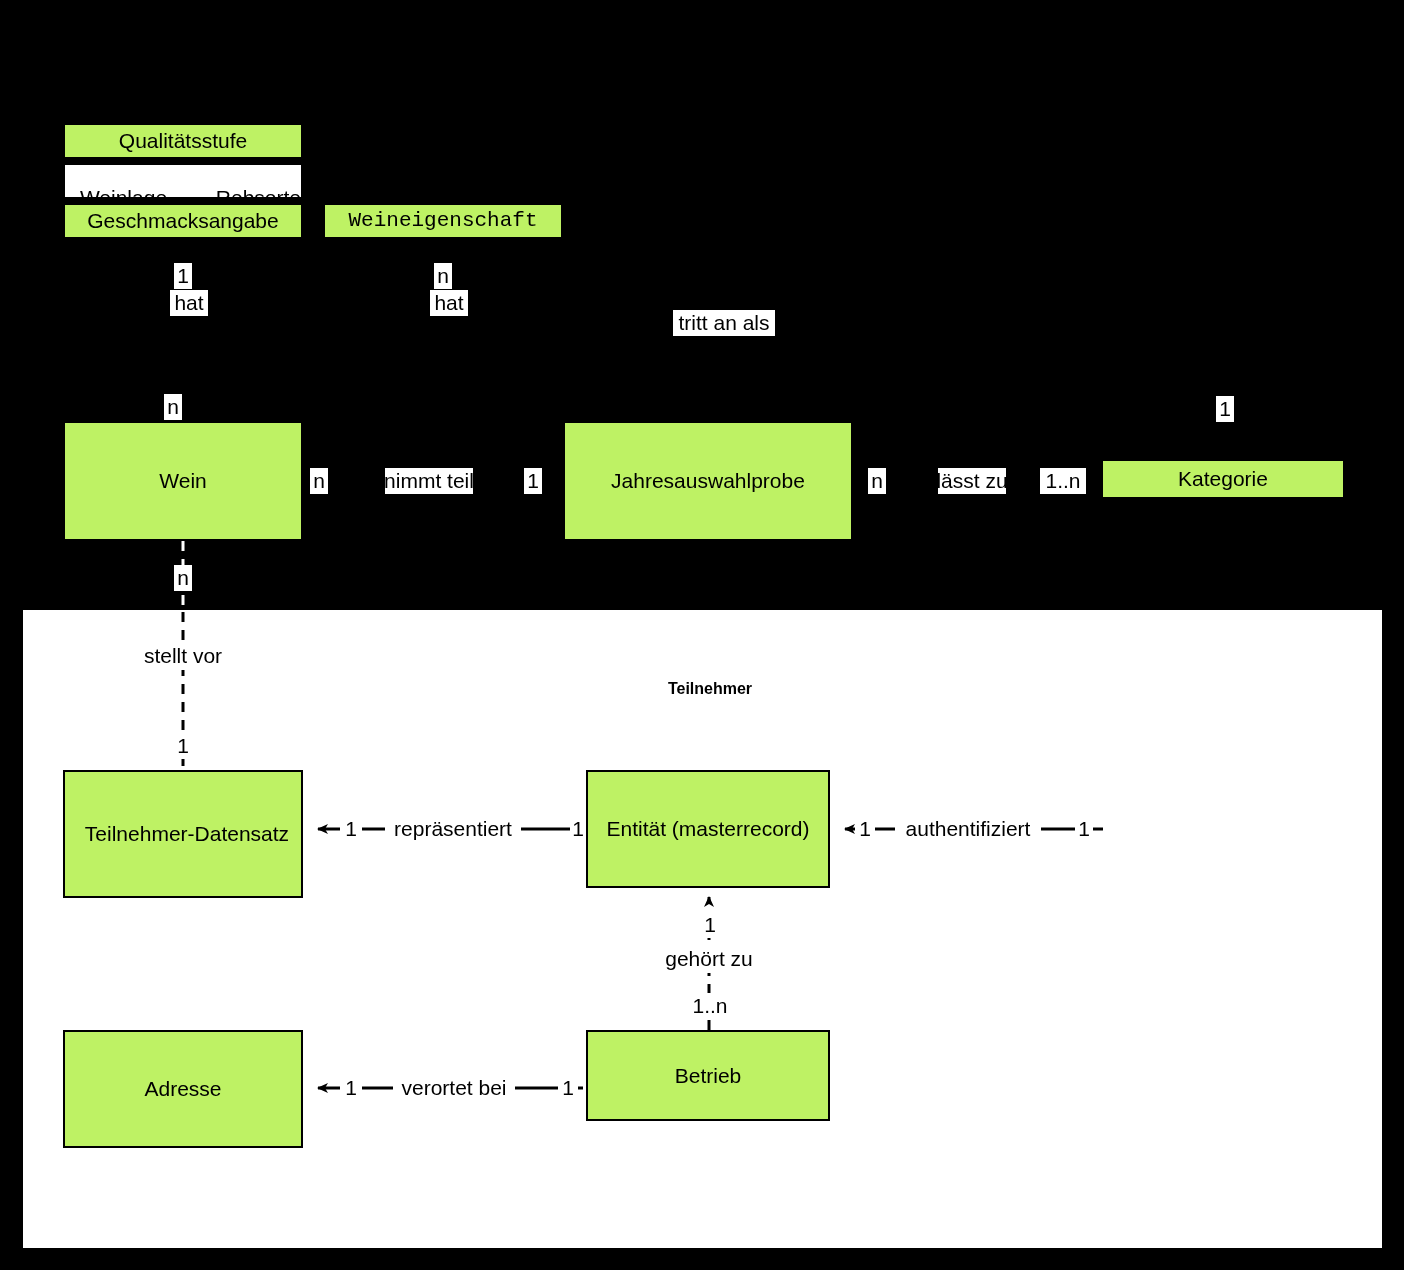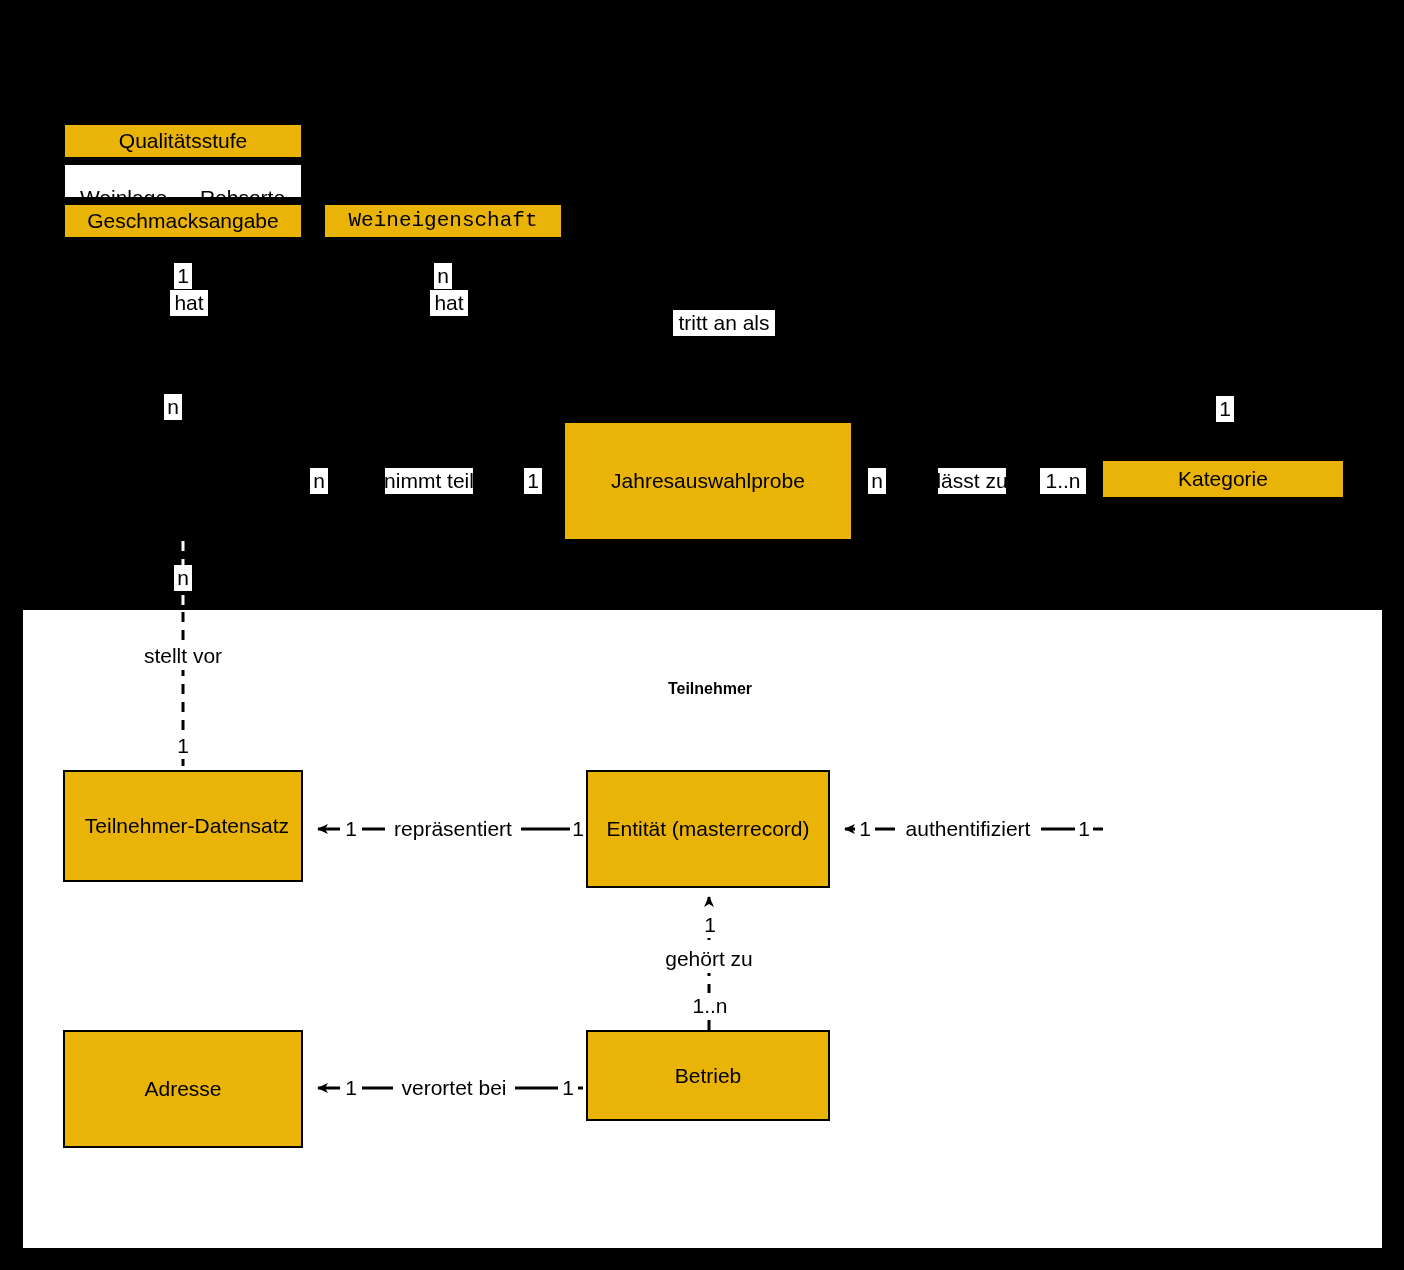--- a/index.html
+++ b/index.html
@@ -3,21 +3,21 @@
 <meta charset="utf-8">
 <title>ER Diagram</title>
 <style>
   html,body{margin:0;padding:0;background:#000;}
   body{width:1404px;height:1270px;position:relative;overflow:hidden;
        font-family:"Liberation Sans","DejaVu Sans",sans-serif;}
   #canvas{position:absolute;left:0;top:0;width:1404px;height:1270px;}
 
   .panel{position:absolute;background:#fff;}
 
-  .ebox{position:absolute;background:#eab308;border:2px solid #000;
+  .ebox{position:absolute;background:#bef264;border:2px solid #000;
         box-sizing:border-box;display:flex;align-items:center;
         justify-content:center;text-align:center;color:#000;
         font-size:21px;line-height:1.22;}
 
   
   .chip{position:absolute;background:#fff;color:#000;font-size:21px;
         line-height:1.15;display:flex;align-items:center;
         justify-content:center;white-space:nowrap;padding:0 1px;
         box-sizing:border-box;}
 
@@ -25,21 +25,21 @@
   .plainlabel{position:absolute;color:#000;font-size:21px;line-height:1.15;
         display:flex;align-items:center;justify-content:center;
         white-space:nowrap;background:#fff;}
 
   .bold{font-weight:bold;}
 
   .stackrow{position:absolute;background:#fff;border:2px solid #000;
             box-sizing:border-box;display:flex;color:#000;font-size:21px;}
   .stackcell{flex:1;display:flex;align-items:center;justify-content:center;
              box-sizing:border-box;margin-top:33px;}
-  .stackcell + .stackcell{border-left:2px solid #000;}
+  .stackcell + .stackcell{border-left:2px solid #000;justify-content:flex-end;}
 
   svg.lines{position:absolute;left:0;top:0;width:1404px;height:1270px;
             pointer-events:none;}
 </style>
 </head>
 <body>
 
 <div id="canvas">
 
   <div class="panel" style="left:23px;top:610px;width:1359px;height:638px;"></div>
@@ -110,20 +110,23 @@
   </div>
 
   <div class="chip" style="left:673px;top:310px;width:102px;height:26px;">
     <span>tritt an als</span>
   </div>
 
   <div class="chip" style="left:164px;top:394px;width:18px;height:26px;">
     <span>n</span>
   </div>
 
+  <div class="ebox" style="left:63px;top:421px;width:240px;height:120px;">
+    <span>Wein</span>
+  </div>
 
   <div class="chip" style="left:310px;top:468px;width:18px;height:26px;">
     <span>n</span>
   </div>
 
   <div class="chip" style="left:385px;top:468px;width:88px;height:26px;">
     <span>nimmt teil</span>
   </div>
 
   <div class="chip" style="left:524px;top:468px;width:18px;height:26px;">
@@ -163,21 +166,21 @@
   </div>
 
   <div class="plainlabel" style="left:133px;top:642px;width:100px;height:28px;">
     <span>stellt vor</span>
   </div>
 
   <div class="plainlabel" style="left:170px;top:733px;width:26px;height:26px;">
     <span>1</span>
   </div>
 
-  <div class="ebox" style="left:63px;top:770px;width:240px;height:112px;padding-left:8px;">
+  <div class="ebox" style="left:63px;top:770px;width:240px;height:128px;padding-left:8px;">
     <span>Teilnehmer-Datensatz</span>
   </div>
 
   <div class="plainlabel" style="left:340px;top:816px;width:22px;height:26px;">
     <span>1</span>
   </div>
 
   <div class="plainlabel" style="left:385px;top:816px;width:136px;height:26px;">
     <span>repräsentiert</span>
   </div>

